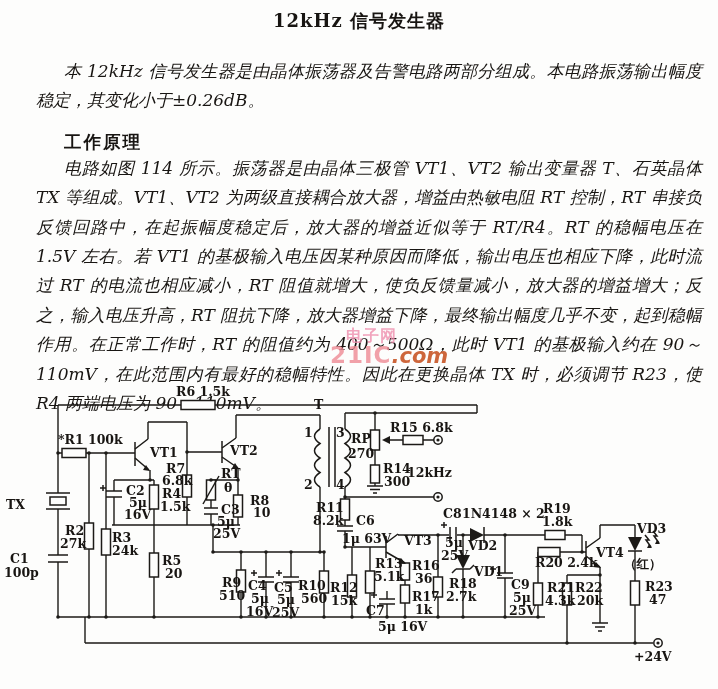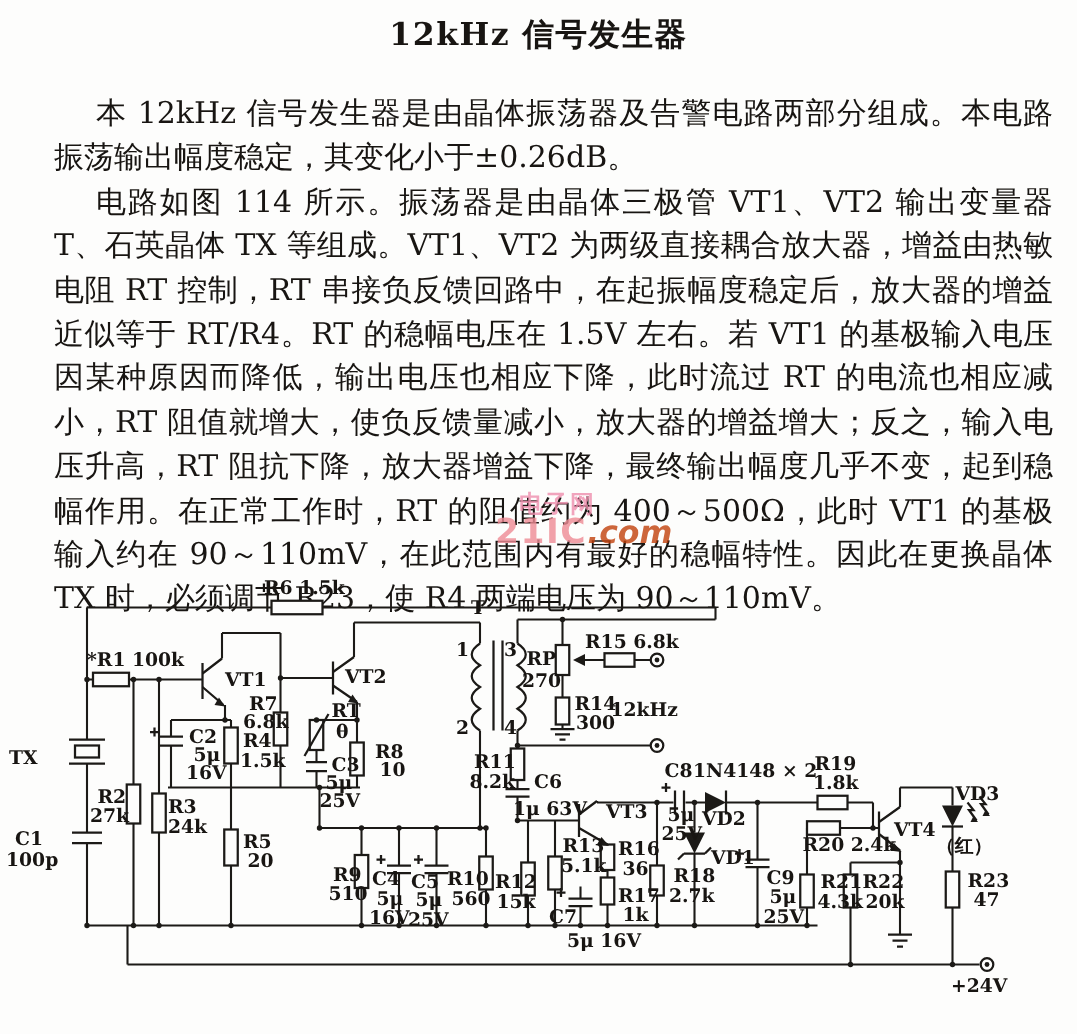--- a/index.html
+++ b/index.html
@@ -1,26 +1,27 @@
 <!DOCTYPE html>
 <html><head>
 <meta charset="utf-8">
 <style>
   html,body{margin:0;padding:0;}
   body{
     width:718px;height:689px;background:#fdfdfc;position:relative;overflow:hidden;
     font-family:"DejaVu Serif","Liberation Serif",serif;color:#181512;
   }
   .page-title{
-    text-align:center;font-size:21px;font-weight:bold;padding-top:9px;letter-spacing:1px;
+    text-align:center;font-size:18px;font-weight:bold;padding-top:9px;letter-spacing:1px;
   }
   .content{margin:0 16px 0 36px;}
   .para{
-    font-size:20px;line-height:29.4px;text-align:justify;margin:0;
+    font-size:17px;line-height:29.4px;text-align:justify;margin:0;
     text-indent:28px;
+    font-style:italic;
   }
   .p1{margin-top:24px;}
   .section-heading{
     font-size:17.5px;font-weight:bold;margin:14px 0 0 28px;letter-spacing:2px;
   }
   .p2{margin-top:0;}
   .watermark{
     position:absolute;left:330px;top:328px;width:130px;line-height:1;
     pointer-events:none;opacity:.8;font-family:"DejaVu Sans","Liberation Sans",sans-serif;
   }
@@ -38,20 +39,21 @@
   .box{stroke:#1c1a17;stroke-width:1.5;fill:#fdfdfc;}
   .fill{fill:#1c1a17;stroke:none;}
 </style>
 </head>
 <body>
 
 <div class="page-title">12kHz 信号发生器</div>
 
 <div class="content">
   <p class="para p1">本 12kHz 信号发生器是由晶体振荡器及告警电路两部分组成。本电路振荡输出幅度稳定，其变化小于±0.26dB。</p>
+  <div class="section-heading">工作原理</div>
   <p class="para p2">电路如图 114 所示。振荡器是由晶体三极管 VT1、VT2 输出变量器 T、石英晶体 TX 等组成。VT1、VT2 为两级直接耦合放大器，增益由热敏电阻 RT 控制，RT 串接负反馈回路中，在起振幅度稳定后，放大器的增益近似等于 RT/R4。RT 的稳幅电压在 1.5V 左右。若 VT1 的基极输入电压因某种原因而降低，输出电压也相应下降，此时流过 RT 的电流也相应减小，RT 阻值就增大，使负反馈量减小，放大器的增益增大；反之，输入电压升高，RT 阻抗下降，放大器增益下降，最终输出幅度几乎不变，起到稳幅作用。在正常工作时，RT 的阻值约为 400～500Ω，此时 VT1 的基极输入约在 90～110mV，在此范围内有最好的稳幅特性。因此在更换晶体 TX 时，必须调节 R23，使 R4 两端电压为 90～110mV。</p>
 </div>
 
 <div class="watermark">
   <div class="wm-small">电子网</div>
   <div class="wm-row">
     <span class="wm-main">21IC</span><span class="wm-suffix">.com</span>
   </div>
 </div>
 

